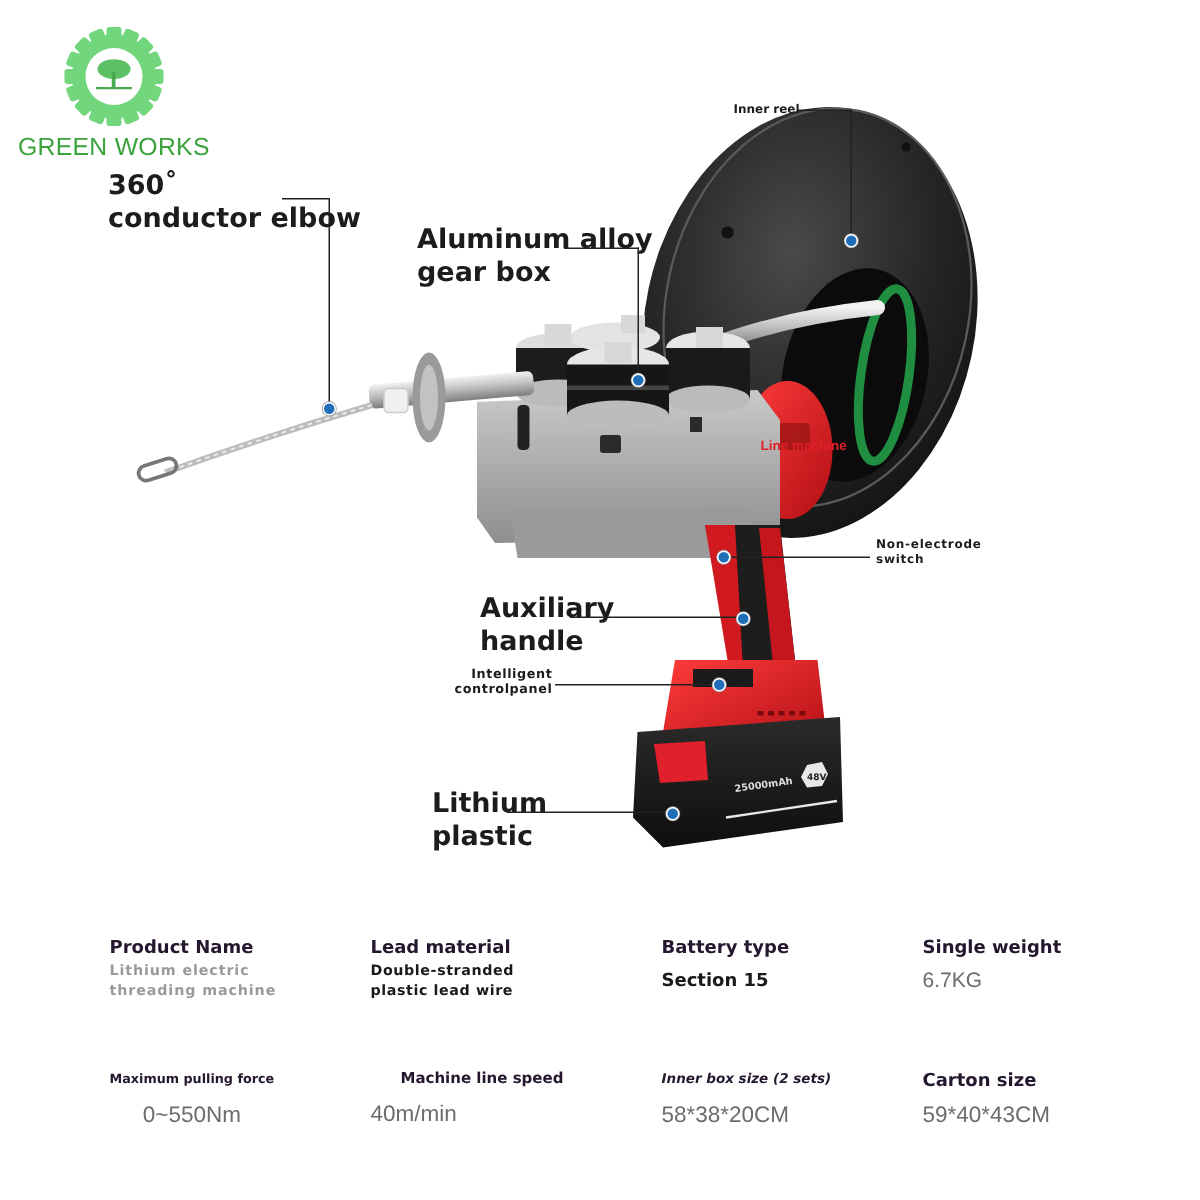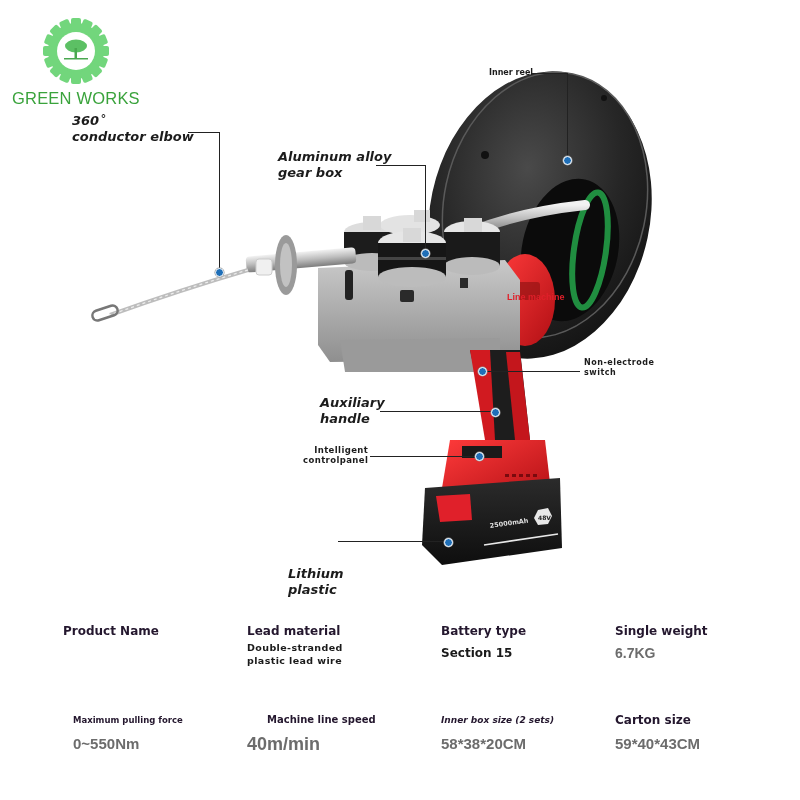--- a/index.html
+++ b/index.html
@@ -1,27 +1,27 @@
 <!DOCTYPE html>
 <html><head>
 <meta charset="utf-8">
 <style>
   html,body{margin:0;padding:0;background:#fff;}
   body{width:800px;height:800px;position:relative;overflow:hidden;font-family:"DejaVu Sans",sans-serif;color:#1e1a26;}
   .abs{position:absolute;}
   .logo-text{left:12px;top:89px;font-family:"Liberation Sans",sans-serif;font-size:16.5px;color:#3aa33c;letter-spacing:0.2px;white-space:nowrap;}
   .callout{font-family:"DejaVu Sans",sans-serif;font-weight:bold;color:#1c1c1c;white-space:nowrap;line-height:1.2;}
-  .c-lg{font-size:13px;font-style:italic;}
+  .c-lg{font-size:18px;}
   .c-sm{font-size:9px;letter-spacing:0.4px;text-align:right;}
   .c-xs{font-size:8px;}
   .line{position:absolute;background:#222;}
   .dot{position:absolute;width:7px;height:7px;border-radius:50%;background:#1f6fb8;border:1.5px solid #fff;box-shadow:0 0 0 0.5px #999;}
   .red-label{font-family:"Liberation Sans",sans-serif;font-weight:bold;font-size:9px;color:#e0202a;white-space:nowrap;}
   .spec-label{font-family:"DejaVu Sans",sans-serif;font-weight:bold;color:#24172e;white-space:nowrap;}
-  .spec-value{font-family:"DejaVu Sans",sans-serif;white-space:nowrap;font-weight:bold;}
+  .spec-value{font-family:"DejaVu Sans",sans-serif;white-space:nowrap;}
   .lbl-lg{font-size:12px;}
   .lbl-sm{font-size:8.5px;}
   .val-gray-bold{font-size:9.5px;color:#9a9a9a;font-weight:bold;letter-spacing:0.6px;line-height:1.35;}
   .val-dark-bold{font-size:9.5px;color:#1a1a1a;font-weight:bold;letter-spacing:0.4px;line-height:1.35;}
   .val-plain{font-family:"Liberation Sans",sans-serif;font-size:14px;color:#6c6c6c;}
   .val-bold{font-size:12px;font-weight:bold;color:#1a1a1a;}
 </style>
 </head>
 <body>
 
@@ -190,53 +190,57 @@
 <div class="line" style="left:380px;top:411px;width:113px;height:1px;"></div>
 <div class="dot" style="left:491px;top:408px;"></div>
 
 <div class="abs callout c-sm" style="left:303px;top:445px;font-size:8.5px;">
   <div>Intelligent</div>
   <div>controlpanel</div>
 </div>
 <div class="line" style="left:370px;top:456px;width:107px;height:1px;"></div>
 <div class="dot" style="left:475px;top:452px;"></div>
 
-<div class="abs callout c-lg" style="left:288px;top:525px;margin-top:41px;">
+<div class="abs callout c-lg" style="left:288px;top:525px;">
   <div>Lithium</div>
   <div>plastic</div>
 </div>
 <div class="line" style="left:338px;top:541px;width:108px;height:1px;"></div>
 <div class="dot" style="left:444px;top:538px;"></div>
 
-<div class="abs" style="left:63px;top:624px;">
+<div class="abs" style="left:73px;top:624px;">
   <div class="spec-label lbl-lg">Product Name</div>
+  <div class="spec-value val-gray-bold" style="margin-top:4px;">
+    <div>Lithium electric</div>
+    <div>threading machine</div>
+  </div>
 </div>
 <div class="abs" style="left:247px;top:624px;">
   <div class="spec-label lbl-lg">Lead material</div>
   <div class="spec-value val-dark-bold" style="margin-top:4px;">
     <div>Double-stranded</div>
     <div>plastic lead wire</div>
   </div>
 </div>
 <div class="abs" style="left:441px;top:624px;">
   <div class="spec-label lbl-lg">Battery type</div>
   <div class="spec-value val-bold" style="margin-top:8px;">Section 15</div>
 </div>
 <div class="abs" style="left:615px;top:624px;">
   <div class="spec-label lbl-lg">Single weight</div>
   <div class="spec-value val-plain" style="margin-top:7px;">6.7KG</div>
 </div>
 
-<div class="abs" style="left:73px;top:715px;">
+<div class="abs" style="left:73px;top:715px;text-align:center;">
   <div class="spec-label lbl-sm">Maximum pulling force</div>
   <div class="spec-value val-plain" style="margin-top:10px;font-size:15px;">0~550Nm</div>
 </div>
 <div class="abs" style="left:247px;top:714px;">
   <div class="spec-label" style="font-size:10px;padding-left:20px;">Machine line speed</div>
-  <div class="spec-value val-plain" style="margin-top:9px;font-size:18px;">40m/min</div>
+  <div class="spec-value val-plain" style="margin-top:9px;font-size:15px;">40m/min</div>
 </div>
 <div class="abs" style="left:441px;top:715px;">
   <div class="spec-label" style="font-size:9px;font-style:italic;">Inner box size (2 sets)</div>
   <div class="spec-value val-plain" style="margin-top:10px;font-size:15px;">58*38*20CM</div>
 </div>
 <div class="abs" style="left:615px;top:713px;">
   <div class="spec-label lbl-lg">Carton size</div>
   <div class="spec-value val-plain" style="margin-top:8px;font-size:15px;">59*40*43CM</div>
 </div>
 

